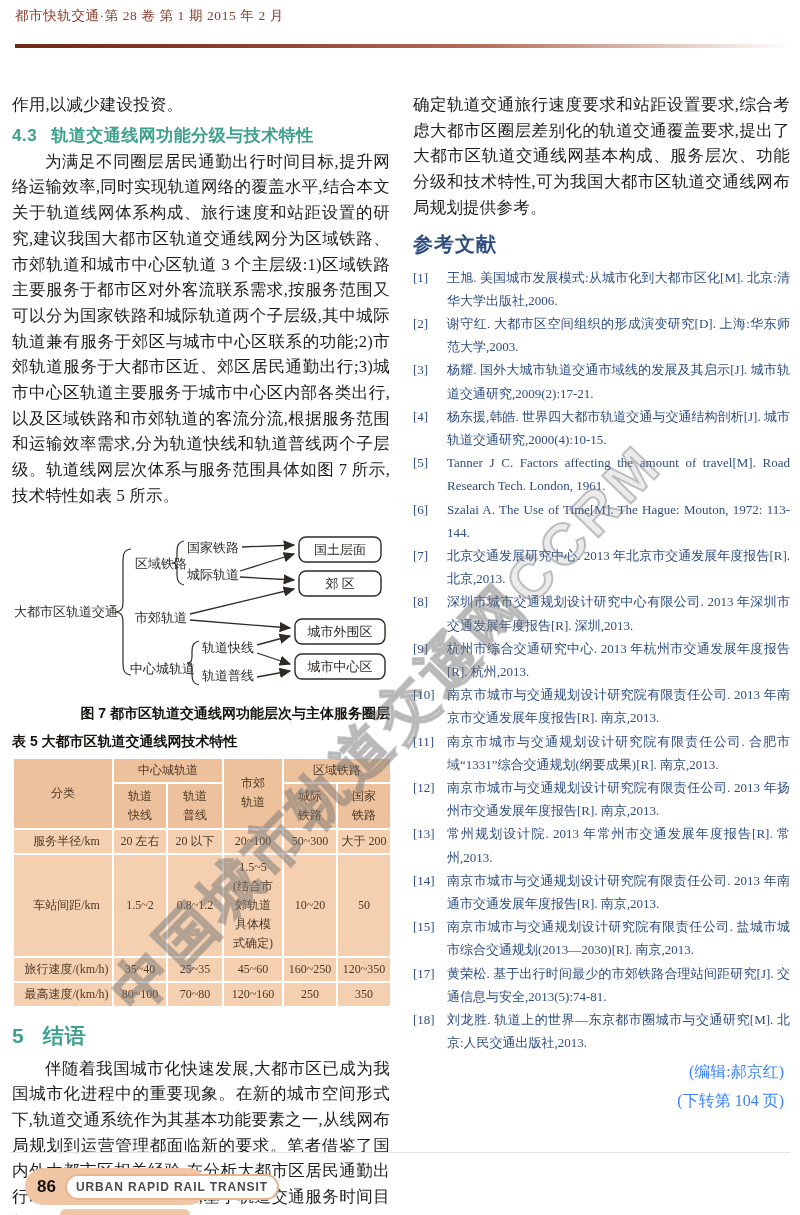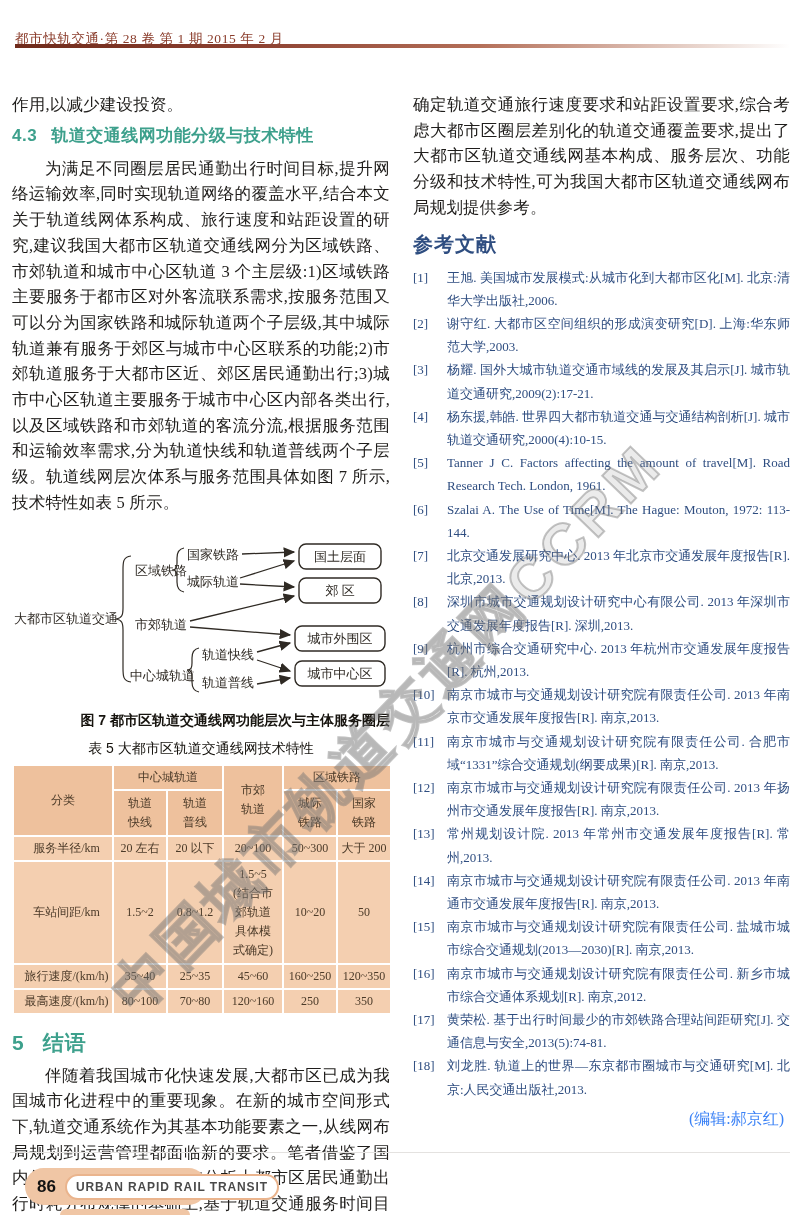--- a/index.html
+++ b/index.html
@@ -1,48 +1,48 @@
 <!DOCTYPE html>
 <html><head>
 <meta charset="utf-8">
 <style>
   html,body{margin:0;padding:0;background:#fff;}
   .page{position:relative;width:800px;height:1215px;background:#ffffff;overflow:hidden;
         font-family:"Liberation Serif","DejaVu Serif",serif;color:#1f1d1b;}
 
   
-  .header-text{position:absolute;left:15px;top:30px;font-size:13.5px;letter-spacing:.6px;color:#8a3c2b;}
+  .header-text{position:absolute;left:15px;top:7px;font-size:13.5px;letter-spacing:.6px;color:#8a3c2b;}
   .header-rule{position:absolute;left:15px;top:44px;width:775px;height:4px;
         background:linear-gradient(to right,#6f2a1a 0%,#8c4030 30%,#b46f58 60%,#e8d4cc 88%,#ffffff 100%);}
 
   
   .col-left{position:absolute;left:12px;top:92px;width:378px;}
   .col-right{position:absolute;left:413px;top:92px;width:377px;}
 
   p.body{margin:0;font-size:16.5px;line-height:25.7px;text-align:justify;letter-spacing:.2px;color:#1f1d1b;}
   .indent{text-indent:2em;}
 
-  .sec-h3{margin:6px 0 9px;font-family:"Liberation Sans","DejaVu Sans",sans-serif;
+  .sec-h3{margin:6px 0 2px;font-family:"Liberation Sans","DejaVu Sans",sans-serif;
           font-size:17px;font-weight:bold;color:#3da08c;letter-spacing:.5px;}
   .sec-h3 .num{margin-right:14px;}
   .sec-h2{margin:14px 0 6px;font-family:"Liberation Sans","DejaVu Sans",sans-serif;
           font-size:21px;font-weight:bold;color:#3da08c;letter-spacing:1px;}
   .sec-h2 .num{margin-right:18px;}
   .ref-h{margin:10px 0 8px;font-family:"Liberation Sans","DejaVu Sans",sans-serif;
          font-size:20px;font-weight:bold;color:#2e4d80;letter-spacing:1px;}
 
   
   .figure-wrap{margin:14px 0 0 0;}
   .fig-caption{margin:6px 0 10px;text-align:right;font-family:"Liberation Sans","DejaVu Sans",sans-serif;
                font-size:14px;font-weight:bold;color:#17140f;}
   svg text{font-family:"Liberation Serif","DejaVu Serif",serif;fill:#2f2a24;font-size:13px;}
 
   
-  .tbl-caption{margin:2px 0 6px;text-align:center;font-family:"Liberation Sans","DejaVu Sans",sans-serif;
-               font-size:14px;font-weight:normal;color:#17140f;}
+  .tbl-caption{margin:2px 0 6px;font-family:"Liberation Sans","DejaVu Sans",sans-serif;
+               font-size:14px;font-weight:bold;color:#17140f;}
   table.tech{table-layout:fixed;border-collapse:collapse;width:378px;font-size:12px;color:#4b3a28;}
   .tech th,.tech td{border:2px solid #ffffff;text-align:center;font-weight:normal;
                     padding:3px 1px;white-space:nowrap;}
   .tech thead th{background:#eec19d;}
   .tech tbody td,.tech tbody th{background:#f4cfb0;}
   .tech .rowlab{text-align:center;padding-left:8px;}
   .pre{white-space:pre-line !important;line-height:19px;margin-left:44px;}
 
   
   .ref-list{list-style:none;margin:0;padding:0;}
@@ -262,34 +262,31 @@
       </li>
         <li class="ref-item">
         <span class="ref-num">[14]</span>
         <span class="ref-text">南京市城市与交通规划设计研究院有限责任公司. 2013 年南通市交通发展年度报告[R]. 南京,2013.</span>
       </li>
         <li class="ref-item">
         <span class="ref-num">[15]</span>
         <span class="ref-text">南京市城市与交通规划设计研究院有限责任公司. 盐城市城市综合交通规划(2013—2030)[R]. 南京,2013.</span>
       </li>
         <li class="ref-item">
-        <span class="ref-num">[16]</span>
-        <span class="ref-text">南京市城市与交通规划设计研究院有限责任公司. 新乡市城市综合交通体系规划[R]. 南京,2012.</span>
-      </li>
-        <li class="ref-item">
         <span class="ref-num">[17]</span>
         <span class="ref-text">黄荣松. 基于出行时间最少的市郊铁路合理站间距研究[J]. 交通信息与安全,2013(5):74-81.</span>
       </li>
         <li class="ref-item">
         <span class="ref-num">[18]</span>
         <span class="ref-text">刘龙胜. 轨道上的世界—东京都市圈城市与交通研究[M]. 北京:人民交通出版社,2013.</span>
       </li>
       </ul>
 
     <div class="editor-note">(编辑:郝京红)</div>
+    <div class="continue-note">(下转第 104 页)</div>
   </div>
 
   <div class="watermark">中国城市轨道交通网CCRM</div>
 
   <div class="footer-rule"></div>
   <div class="footer-pill">
     <span class="page-num">86</span>
     <span class="logo-pill">URBAN RAPID RAIL TRANSIT</span>
   </div>
   <div class="footer-stub"></div>

